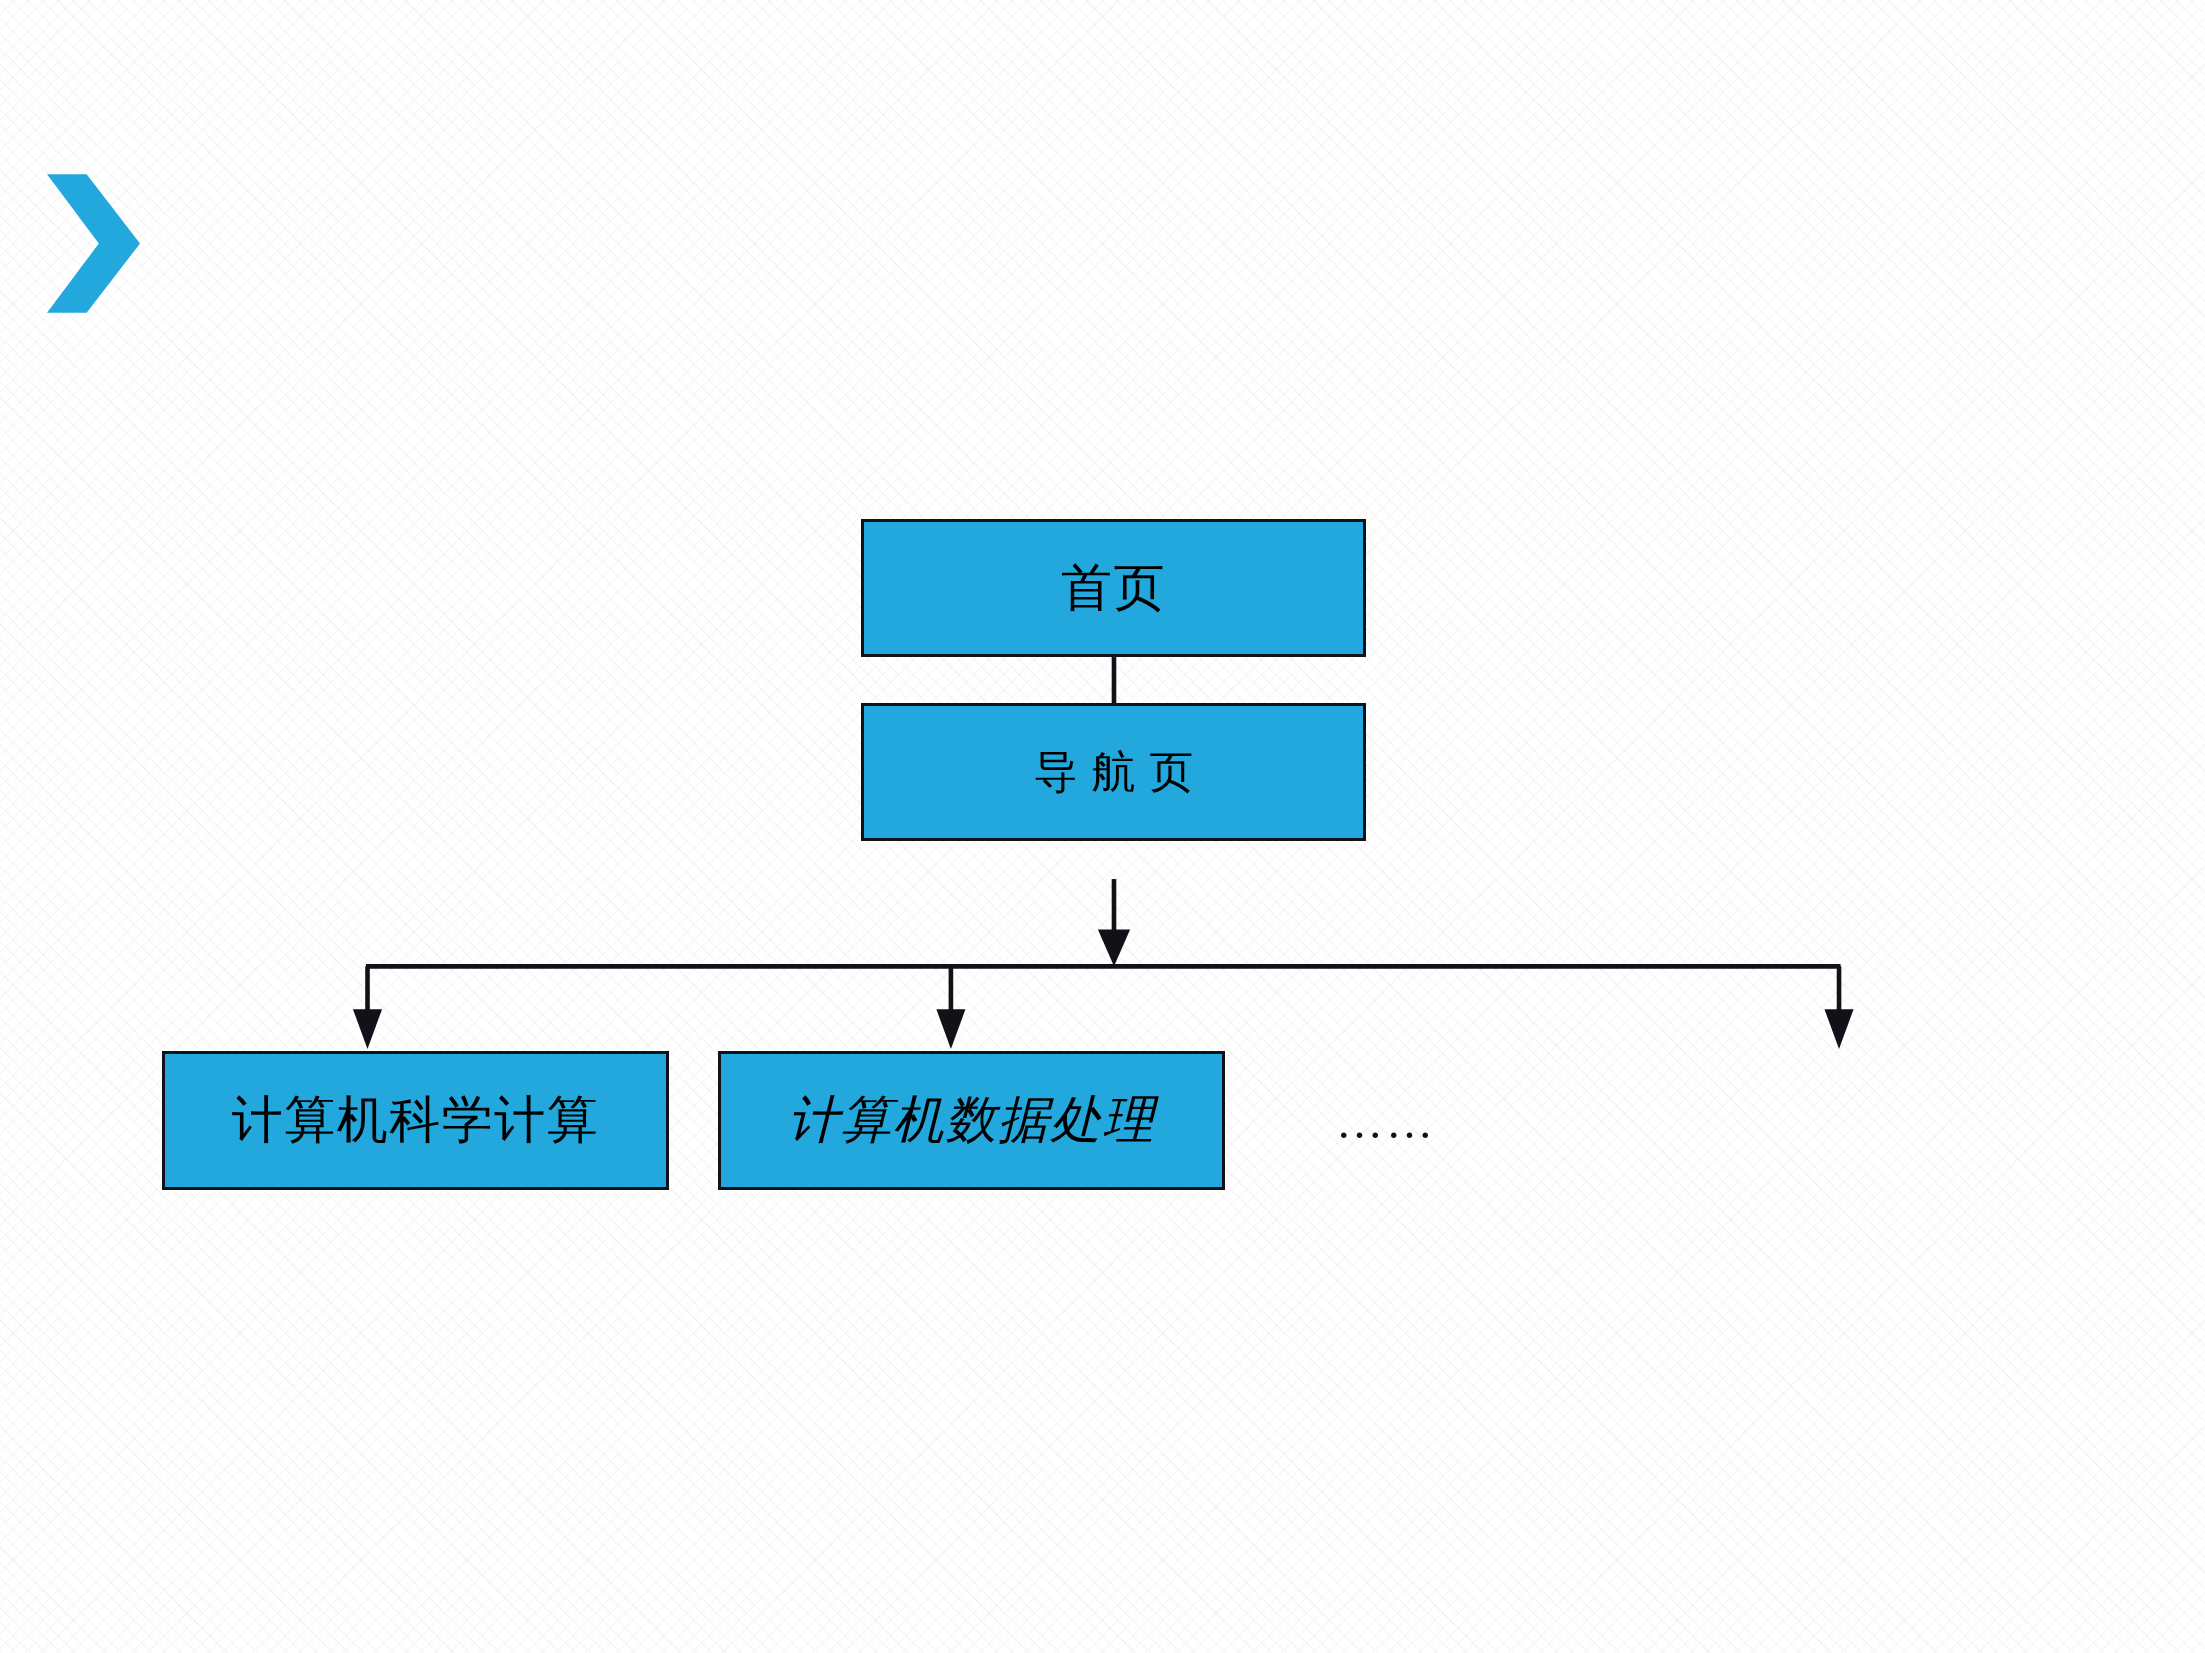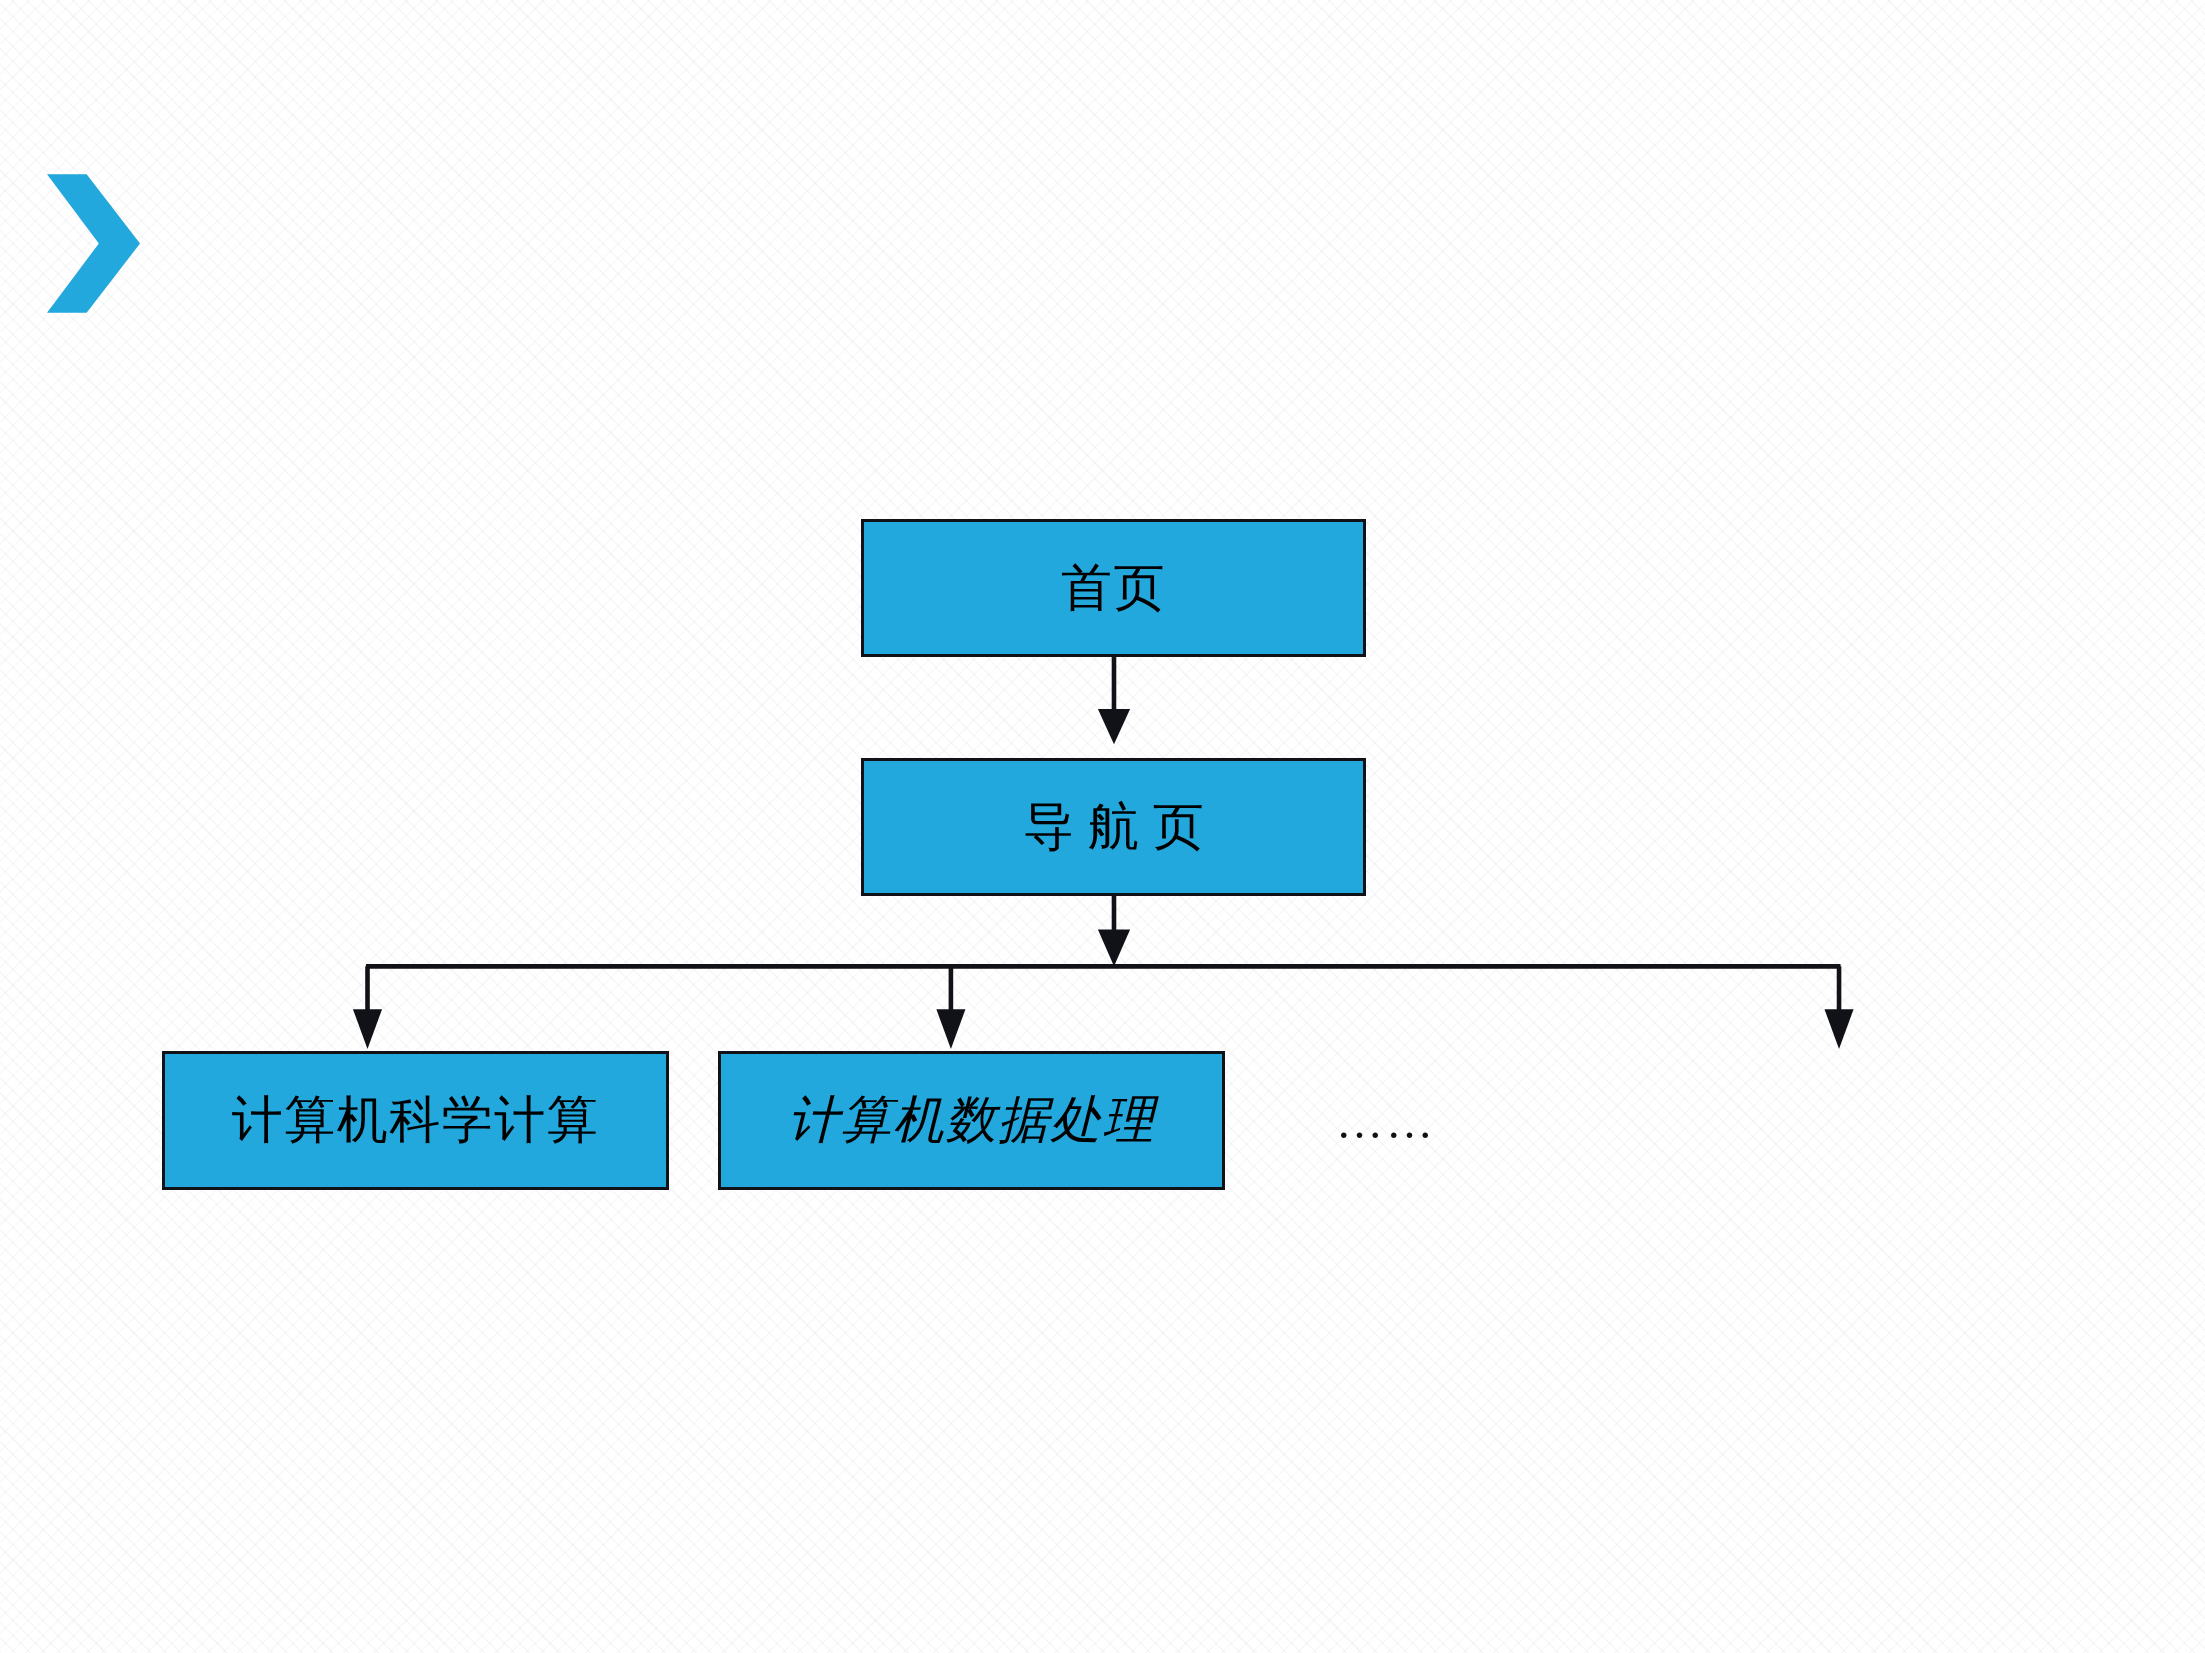--- a/index.html
+++ b/index.html
@@ -95,24 +95,24 @@
     left: 861px;
     top: 519px;
     width: 505px;
     height: 138px;
     font-size: 51px;
     letter-spacing: 1.5px;
   }
   
   #node-nav {
     left: 861px;
-    top: 758px;
+    top: 703px;
     width: 505px;
     height: 138px;
-    font-size: 51px;
+    font-size: 44px;
     letter-spacing: 13.8px;
     text-indent: 13.8px;
   }
   
   #node-leaf-0 {
     left: 162px;
     top: 1051px;
     width: 507px;
     height: 139px;
     font-size: 51px;

